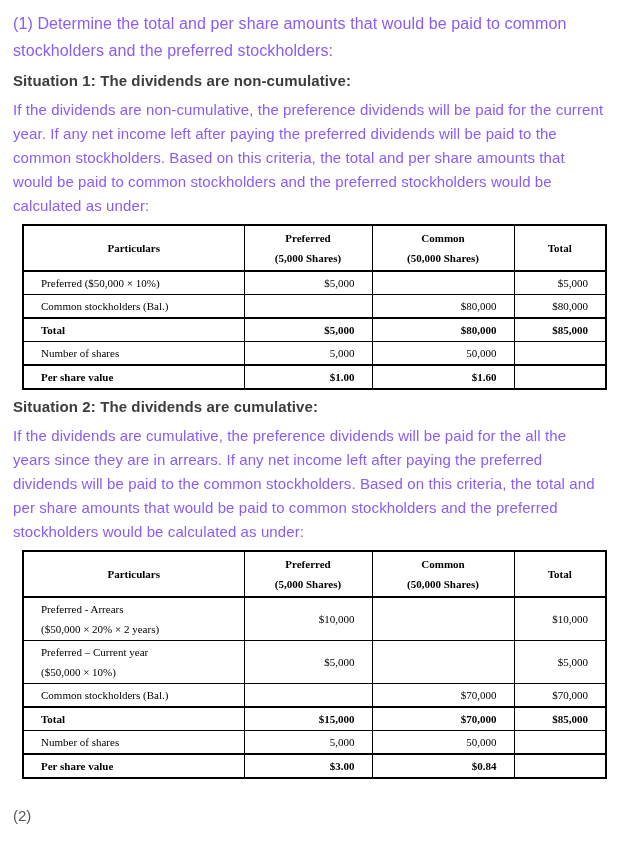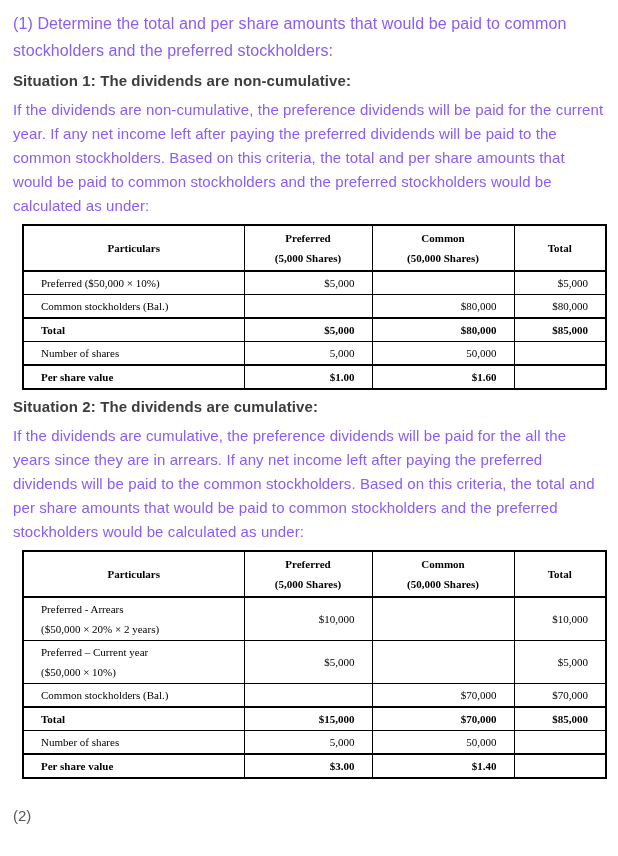--- a/index.html
+++ b/index.html
@@ -199,21 +199,21 @@
       </tr>
       <tr>
         <td class="label-cell">Number of shares</td>
         <td class="num-cell">5,000</td>
         <td class="num-cell">50,000</td>
         <td class="num-cell"></td>
       </tr>
       <tr class="emph">
         <td class="label-cell">Per share value</td>
         <td class="num-cell">$3.00</td>
-        <td class="num-cell">$1.40</td>
+        <td class="num-cell">$0.84</td>
         <td class="num-cell"></td>
       </tr>
     </tbody>
   </table>
 
   <div class="q2-label">(2)</div>
 
 </div>
 
 </body></html>

